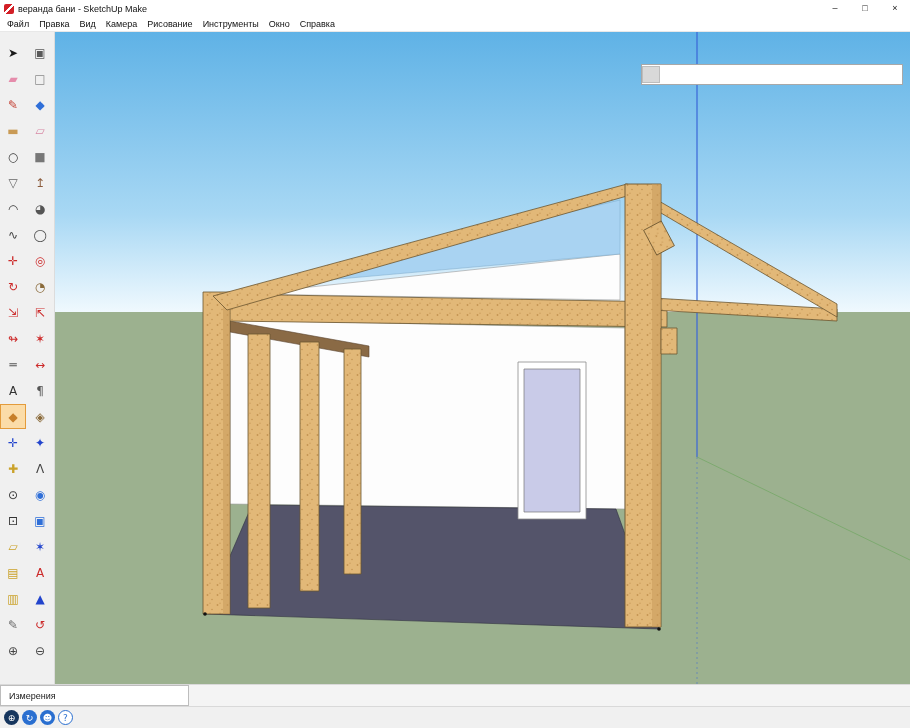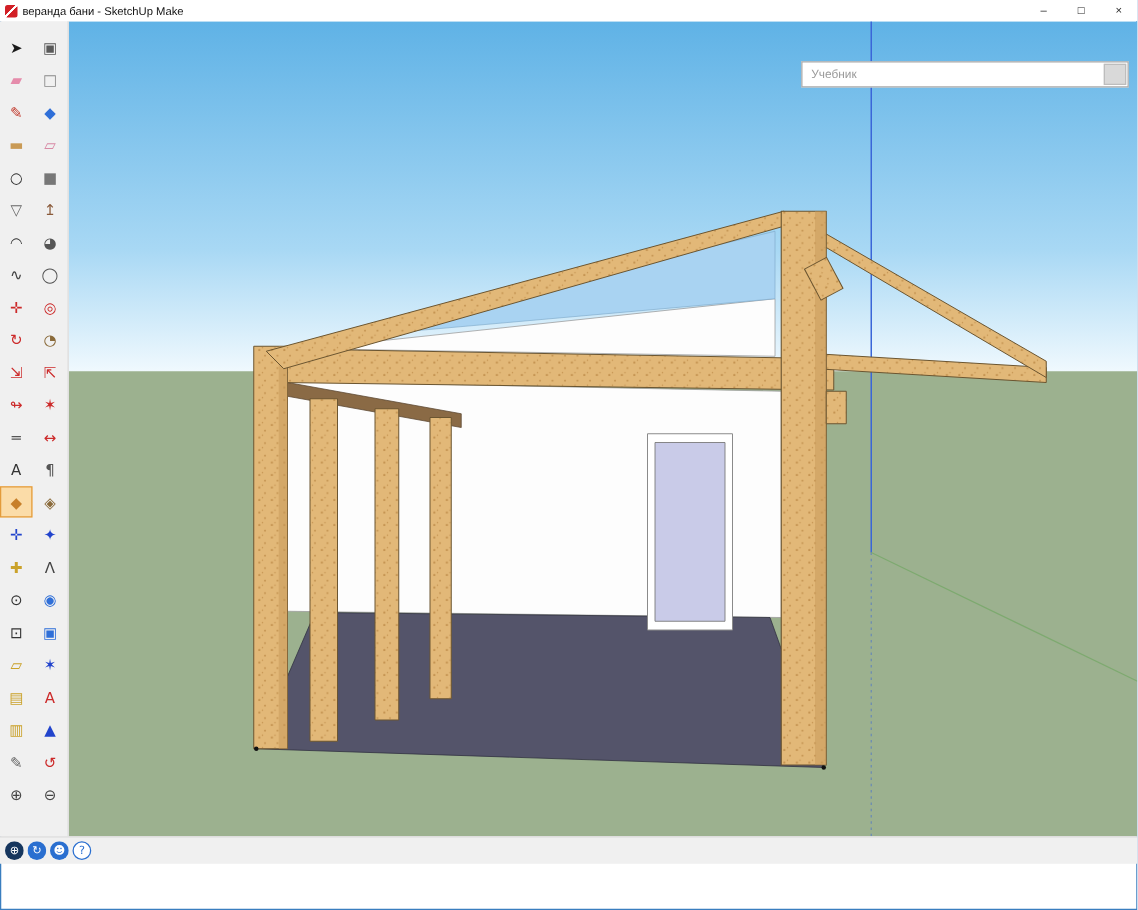--- a/index.html
+++ b/index.html
@@ -65,20 +65,30 @@
   <div class="titlebar">
     <span class="app-icon"></span>
     <span class="title">веранда бани - SketchUp Make</span>
     <div class="win-controls">
       <span>–</span>
       <span>□</span>
       <span>×</span>
     </div>
   </div>
 
+  <div class="menubar" id="menu-bar">
+      <span class="menu-item">Файл</span>
+      <span class="menu-item">Правка</span>
+      <span class="menu-item">Вид</span>
+      <span class="menu-item">Камера</span>
+      <span class="menu-item">Рисование</span>
+      <span class="menu-item">Инструменты</span>
+      <span class="menu-item">Окно</span>
+      <span class="menu-item">Справка</span>
+    </div>
 
   <div class="content">
     <div class="toolbar" id="tool-bar">
         <div class="tool">
           <span class="glyph" style="color: rgb(26, 26, 26);">➤</span>
         </div>
         <div class="tool">
           <span class="glyph" style="color: rgb(90, 90, 90);">▣</span>
         </div>
         <div class="tool">
@@ -274,26 +284,30 @@
 
           <rect x="594" y="192" width="20" height="28" fill="url(#woodPat)" style="stroke:var(--wood_edge)" stroke-width="0.8" transform="rotate(-28 604 206)"></rect>
           <rect x="606" y="296" width="16" height="26" fill="url(#woodPat)" style="stroke:var(--wood_edge)" stroke-width="0.8"></rect>
 
           <circle cx="150" cy="582" r="1.8" fill="#111"></circle>
           <circle cx="604" cy="597" r="1.8" fill="#111"></circle>
         </g>
       </svg>
 
       <div class="instructor">
-        <span class="instructor-title">Учебник</span>
         <span class="instructor-btn"></span>
       </div>
     </div>
   </div>
 
+  <div class="measure-row">
+    <div class="measure-box">
+      <span>Измерения</span>
+    </div>
+  </div>
 
   <div class="statusbar">
     <span id="status-icons" style="display:flex;gap:3px;">
         <span class="sicon" style="background: rgb(22, 54, 94); color: rgb(255, 255, 255);">⊕</span>
         <span class="sicon" style="background: rgb(42, 111, 208); color: rgb(255, 255, 255);">↻</span>
         <span class="sicon" style="background: rgb(42, 111, 208); color: rgb(255, 255, 255);">☻</span>
         <span class="sicon" style="background: rgb(255, 255, 255); color: rgb(42, 111, 208); border-color: rgb(42, 111, 208);">?</span>
       </span>
   </div>
 

